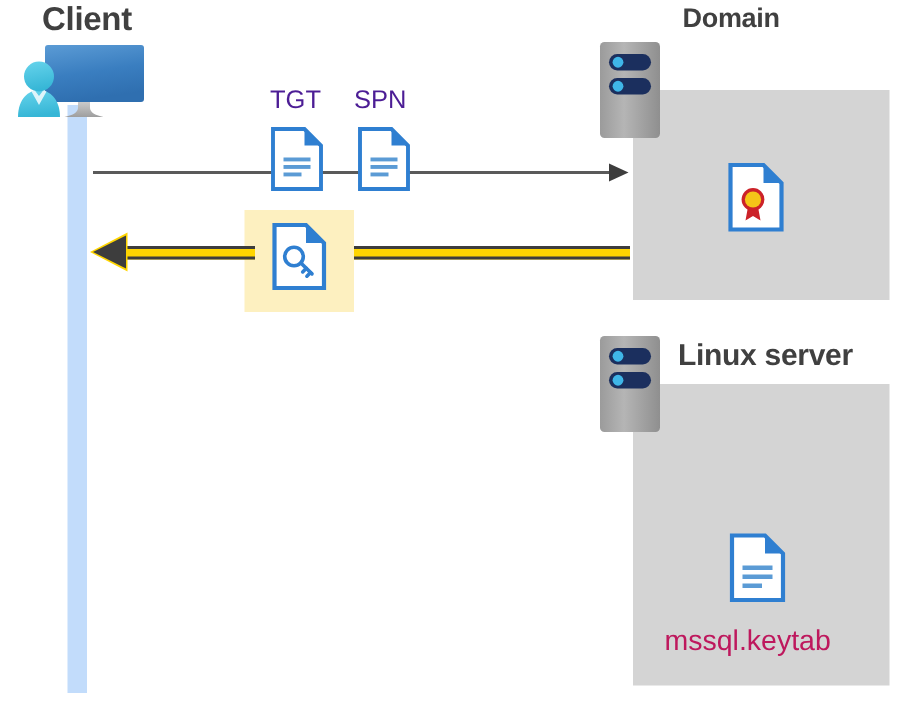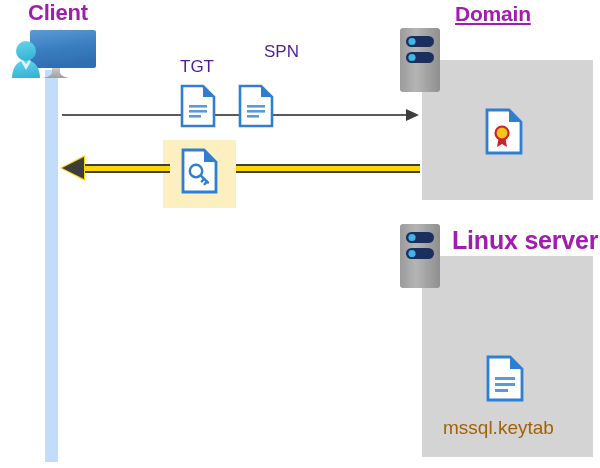--- a/index.html
+++ b/index.html
@@ -11,27 +11,27 @@
     position:relative;
   }
   #stage{position:relative;width:600px;height:468px;}
 
   
   .abs{position:absolute;}
 
   
   .title{
     font-weight:bold;
-    color:#a21caf;
+    color:#404040;
     letter-spacing:-0.2px;
     line-height:1.13;
   }
   #client-title{left:28px;top:1px;font-size:22px;}
-  #dc-title{left:455px;top:2px;font-size:21px;width:140px;text-decoration:underline;}
-  #linux-title{left:452px;top:226px;font-size:25px;text-align:right;}
+  #dc-title{left:455px;top:2px;font-size:18px;width:140px;}
+  #linux-title{left:452px;top:226px;font-size:20px;text-align:right;}
 
   
   #client-lifeline{
     left:45px;top:70px;width:13px;height:392px;
     background:#c2dcfb;
   }
 
   
   #client-icon{left:8px;top:28px;width:92px;height:52px;}
 
@@ -86,22 +86,22 @@
 
   
   #highlight-box{
     left:163px;top:140px;width:73px;height:68px;
     background:#fdf0c0;
   }
 
   
   .doc-label{font-size:17px;color:#4c1d95;}
   #tgt-label{left:180px;top:57px;}
-  #spn-label{left:236px;top:42px;margin-left:28px;}
-  #keytab-label{left:443px;top:417px;font-size:19px;color:#a16207;}
+  #spn-label{left:236px;top:57px;}
+  #keytab-label{left:443px;top:417px;font-size:19px;color:#be185d;}
 
   
   #tgt-doc{left:180px;top:84px;width:36px;height:44px;}
   #spn-doc{left:238px;top:84px;width:36px;height:44px;}
   #key-doc{left:181px;top:148px;width:37px;height:46px;}
   #cert-doc{left:485px;top:108px;width:38px;height:47px;}
   #keytab-doc{left:486px;top:355px;width:38px;height:47px;}
   #sql-icon{left:483px;top:277px;width:47px;height:51px;}
 </style>
 </head>

